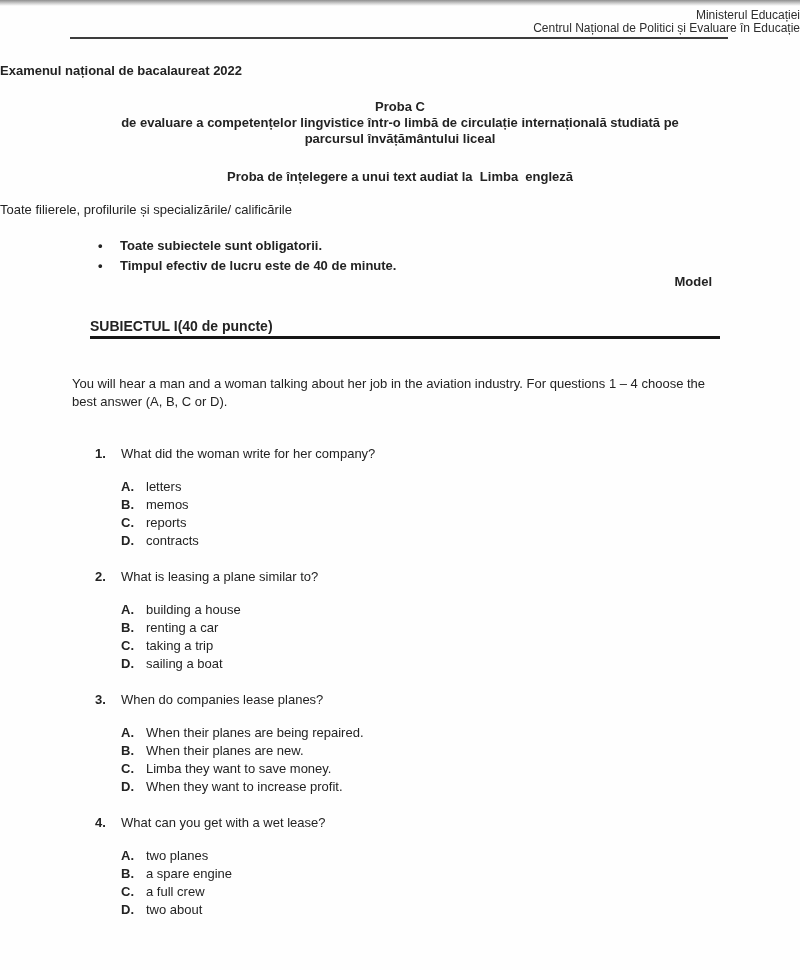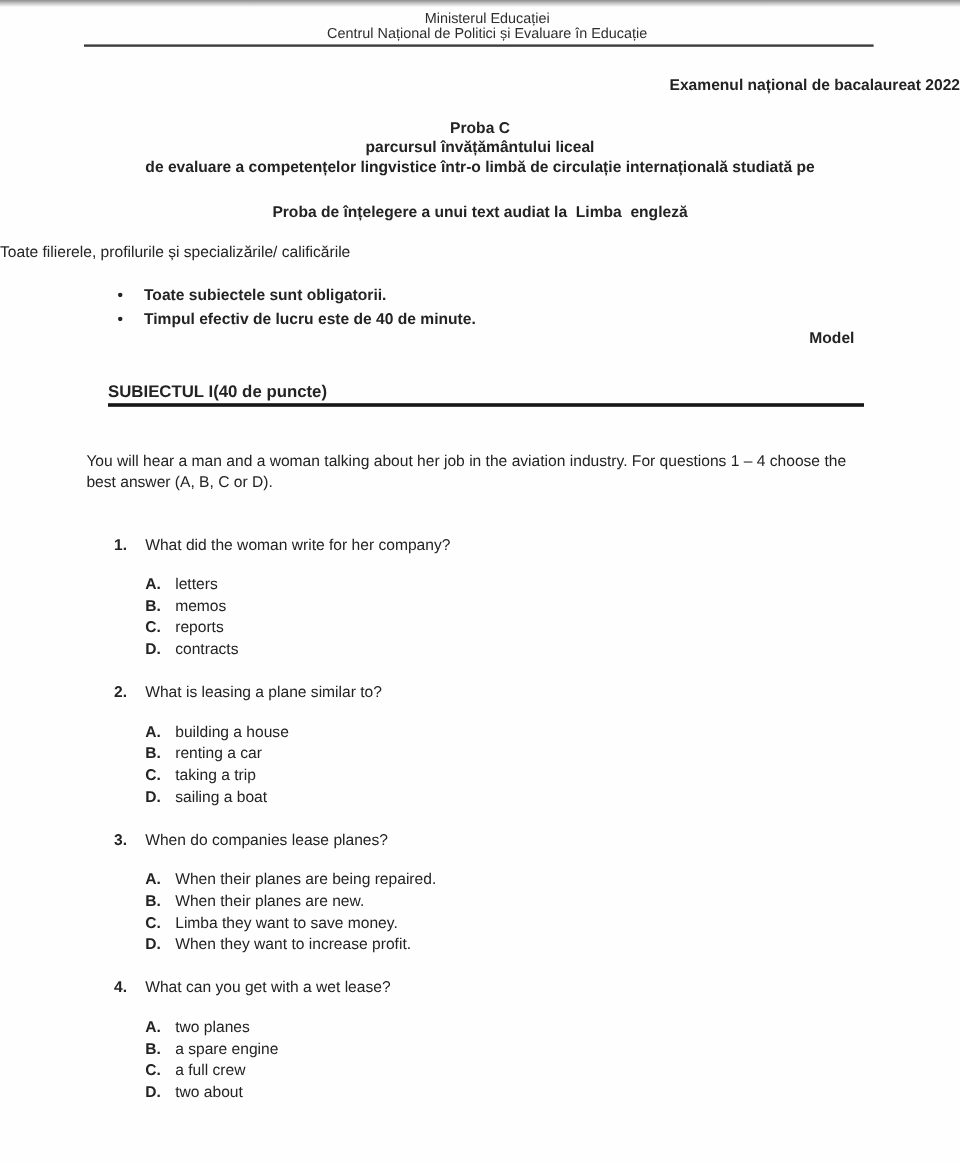--- a/index.html
+++ b/index.html
@@ -15,34 +15,34 @@
     height: 970px;
     background: #fefefe;
     overflow: hidden;
   }
   .top-strip {
     height: 6px;
     background: linear-gradient(to bottom, #8f8f8f 0%, #cfcfcf 55%, #ffffff 100%);
   }
   .doc-header {
     margin-top: 3px;
-    text-align: center;
+    text-align: right;
     font-size: 12px;
     line-height: 13px;
     color: #2e2e2e;
     margin-left: 12px;
   }
   .header-rule {
     margin: 2px 72px 0 70px;
     border: 0;
     border-bottom: 2px solid #3d3d3d;
   }
   .exam-title {
     margin-top: 24px;
-    text-align: right;
+    text-align: left;
     font-size: 13px;
     font-weight: bold;
     line-height: 16px;
   }
   .proba-block {
     margin-top: 20px;
     text-align: center;
     font-size: 13px;
     font-weight: bold;
     line-height: 16px;
@@ -120,22 +120,22 @@
   <div class="doc-header">
     <div>Ministerul Educației</div>
     <div>Centrul Național de Politici și Evaluare în Educație</div>
   </div>
   <hr class="header-rule">
 
   <div class="exam-title">Examenul național de bacalaureat 2022</div>
 
   <div class="proba-block">
     <div>Proba C</div>
+    <div>de evaluare a competențelor lingvistice într-o limbă de circulație internațională studiată pe</div>
     <div>parcursul învățământului liceal</div>
-    <div>de evaluare a competențelor lingvistice într-o limbă de circulație internațională studiată pe</div>
   </div>
 
   <div class="test-name">Proba de înțelegere a unui text audiat la  Limba  engleză</div>
 
   <div class="filiere">Toate filierele, profilurile și specializările/ calificările</div>
 
   <div class="bullets">
     <div class="bullet-row">
       <span class="bullet-dot">•</span>
       <span>Toate subiectele sunt obligatorii.</span>

